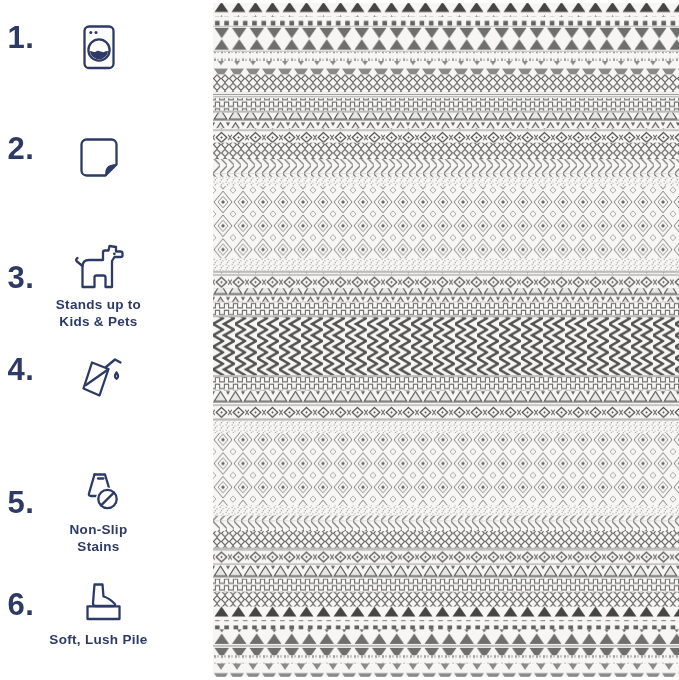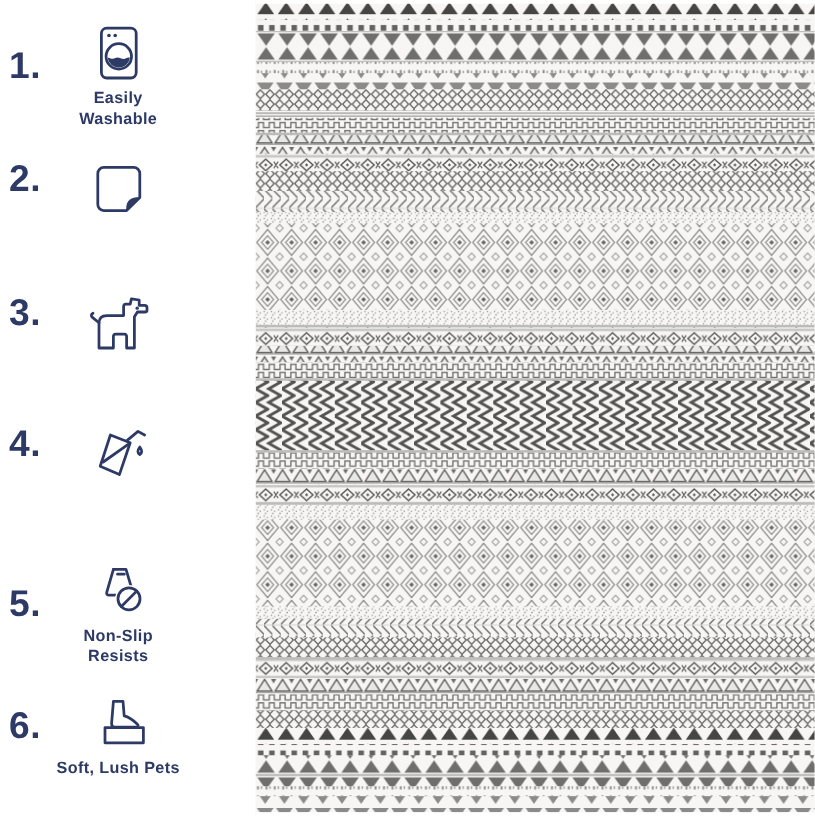--- a/index.html
+++ b/index.html
@@ -31,22 +31,20 @@
               <clipPath id="drumclip">
                 <circle cx="24" cy="27" r="9.2"></circle>
               </clipPath>
             </defs>
           <rect class="s" x="9.5" y="3.5" width="29" height="41.5" rx="4.5"></rect>
           <circle class="f" cx="15.8" cy="9.6" r="1.5"></circle>
           <circle class="f" cx="21" cy="9.6" r="1.5"></circle>
           <circle class="s" cx="24" cy="27" r="10.6"></circle>
           <path class="f" clip-path="url(#drumclip)" d="M12,28.6 C15,26.2 18,30.4 21,28.4 C24,26.4 27,30.6 30,28.6 C32.5,26.9 35,28.8 36.5,28.8 L36.5,39 L12,39 Z"></path>
         </svg>
-        <div class="lbl">Easily
-Washable</div>
       </div>
     </div>
 
     <div class="feature" style="top:131px">
       <div class="num">2.</div>
       <div class="stack">
         <svg class="ic" width="48" height="48" viewBox="0 0 48 48">
           <path class="s" d="M11.5,5.5 H36.5 A5,5 0 0 1 41.5,10.5 V30.5 L30.5,41.5 H11.5 A5,5 0 0 1 6.5,36.5 V10.5 A5,5 0 0 1 11.5,5.5 Z"></path>
           <path class="f" d="M41.3,30.3 L30.3,41.3 C29.9,37.6 30.6,33.6 34.3,31.6 C36.6,30.5 39.1,30.2 41.3,30.3 Z"></path>
         </svg>
@@ -54,20 +52,22 @@
     </div>
 
     <div class="feature" style="top:243px">
       <div class="num">3.</div>
       <div class="stack">
         <svg class="ic" width="57" height="48" viewBox="0 0 57 48">
           <path class="s" d="M12.5,44 V23.5 Q12.5,17 19,17 H33 V9.5 Q33,7.5 35,7.5 H38.5 L39.5,3 L46,4 V8.5 H50.5 Q52.5,8.5 52.5,10.5 V12.5 Q52.5,14 50.5,14 H44.5 L42,18 V44 H35.5 V34.5 Q35.5,32.5 33.5,32.5 H26.5 Q24.5,32.5 24.5,34.5 V44 Z"></path>
           <path class="s" d="M12.5,23 L7,18.5 Q5,16.5 7.5,15"></path>
           <circle class="f" cx="44.3" cy="10.8" r="1.4"></circle>
         </svg>
+        <div class="lbl">Stands up to
+Kids &amp; Pets</div>
       </div>
     </div>
 
     <div class="feature" style="top:352px">
       <div class="num">4.</div>
       <div class="stack">
         <svg class="ic" width="52" height="48" viewBox="0 0 52 48">
           <path class="s" d="M10.5,33.5 L19,7.5 L35.5,14 L26.5,40.5 Z"></path>
           <path class="s" d="M13,30 L35,14.5"></path>
           <path class="s" d="M33,12 L42,4.5 L47.5,7.5"></path>
@@ -81,32 +81,32 @@
       <div class="stack">
         <svg class="ic" width="50" height="48" viewBox="0 0 50 48">
           <path class="s" d="M20.5,6.5 H31 L35.5,21.5"></path>
           <path class="s" d="M20.5,6.5 L15,25.5 Q14.3,28 17,28 H23"></path>
           <path class="s" d="M24,10.5 H29.5"></path>
           <circle cx="33.5" cy="31" r="11.5" fill="#ffffff" stroke="none"></circle>
           <circle class="s" cx="33.5" cy="31" r="9.2"></circle>
           <path class="s" d="M27.1,37.4 L39.9,24.6"></path>
         </svg>
         <div class="lbl">Non-Slip
-Resists</div>
+Stains</div>
       </div>
     </div>
 
     <div class="feature" style="top:580px">
       <div class="num">6.</div>
       <div class="stack">
         <svg class="ic" width="52" height="46" viewBox="0 0 52 46">
           <path class="s" d="M21.5,4.5 H29.5 L30.5,16.5 C35,17.5 39,21 41.5,23.5 C42.8,24.8 42,26 39.5,26 H22.5 C20.5,26 20,25 20,23 Z"></path>
           <path class="s" d="M14.5,26.3 H46.5 V39 H14.5 Z"></path>
         </svg>
-        <div class="lbl">Soft, Lush Pets</div>
+        <div class="lbl">Soft, Lush Pile</div>
       </div>
     </div>
 
   </div>
 
   <div class="rug">
     <svg id="rug-svg" width="466" height="680" preserveAspectRatio="none" viewBox="0 0 466 658">
       <defs>
         <pattern id="p-tri-up" width="17" height="13" patternUnits="userSpaceOnUse">
           <path d="M1.5,11.5 L8.5,1.8 L15.5,11.5 Z" fill="#454545"></path>

